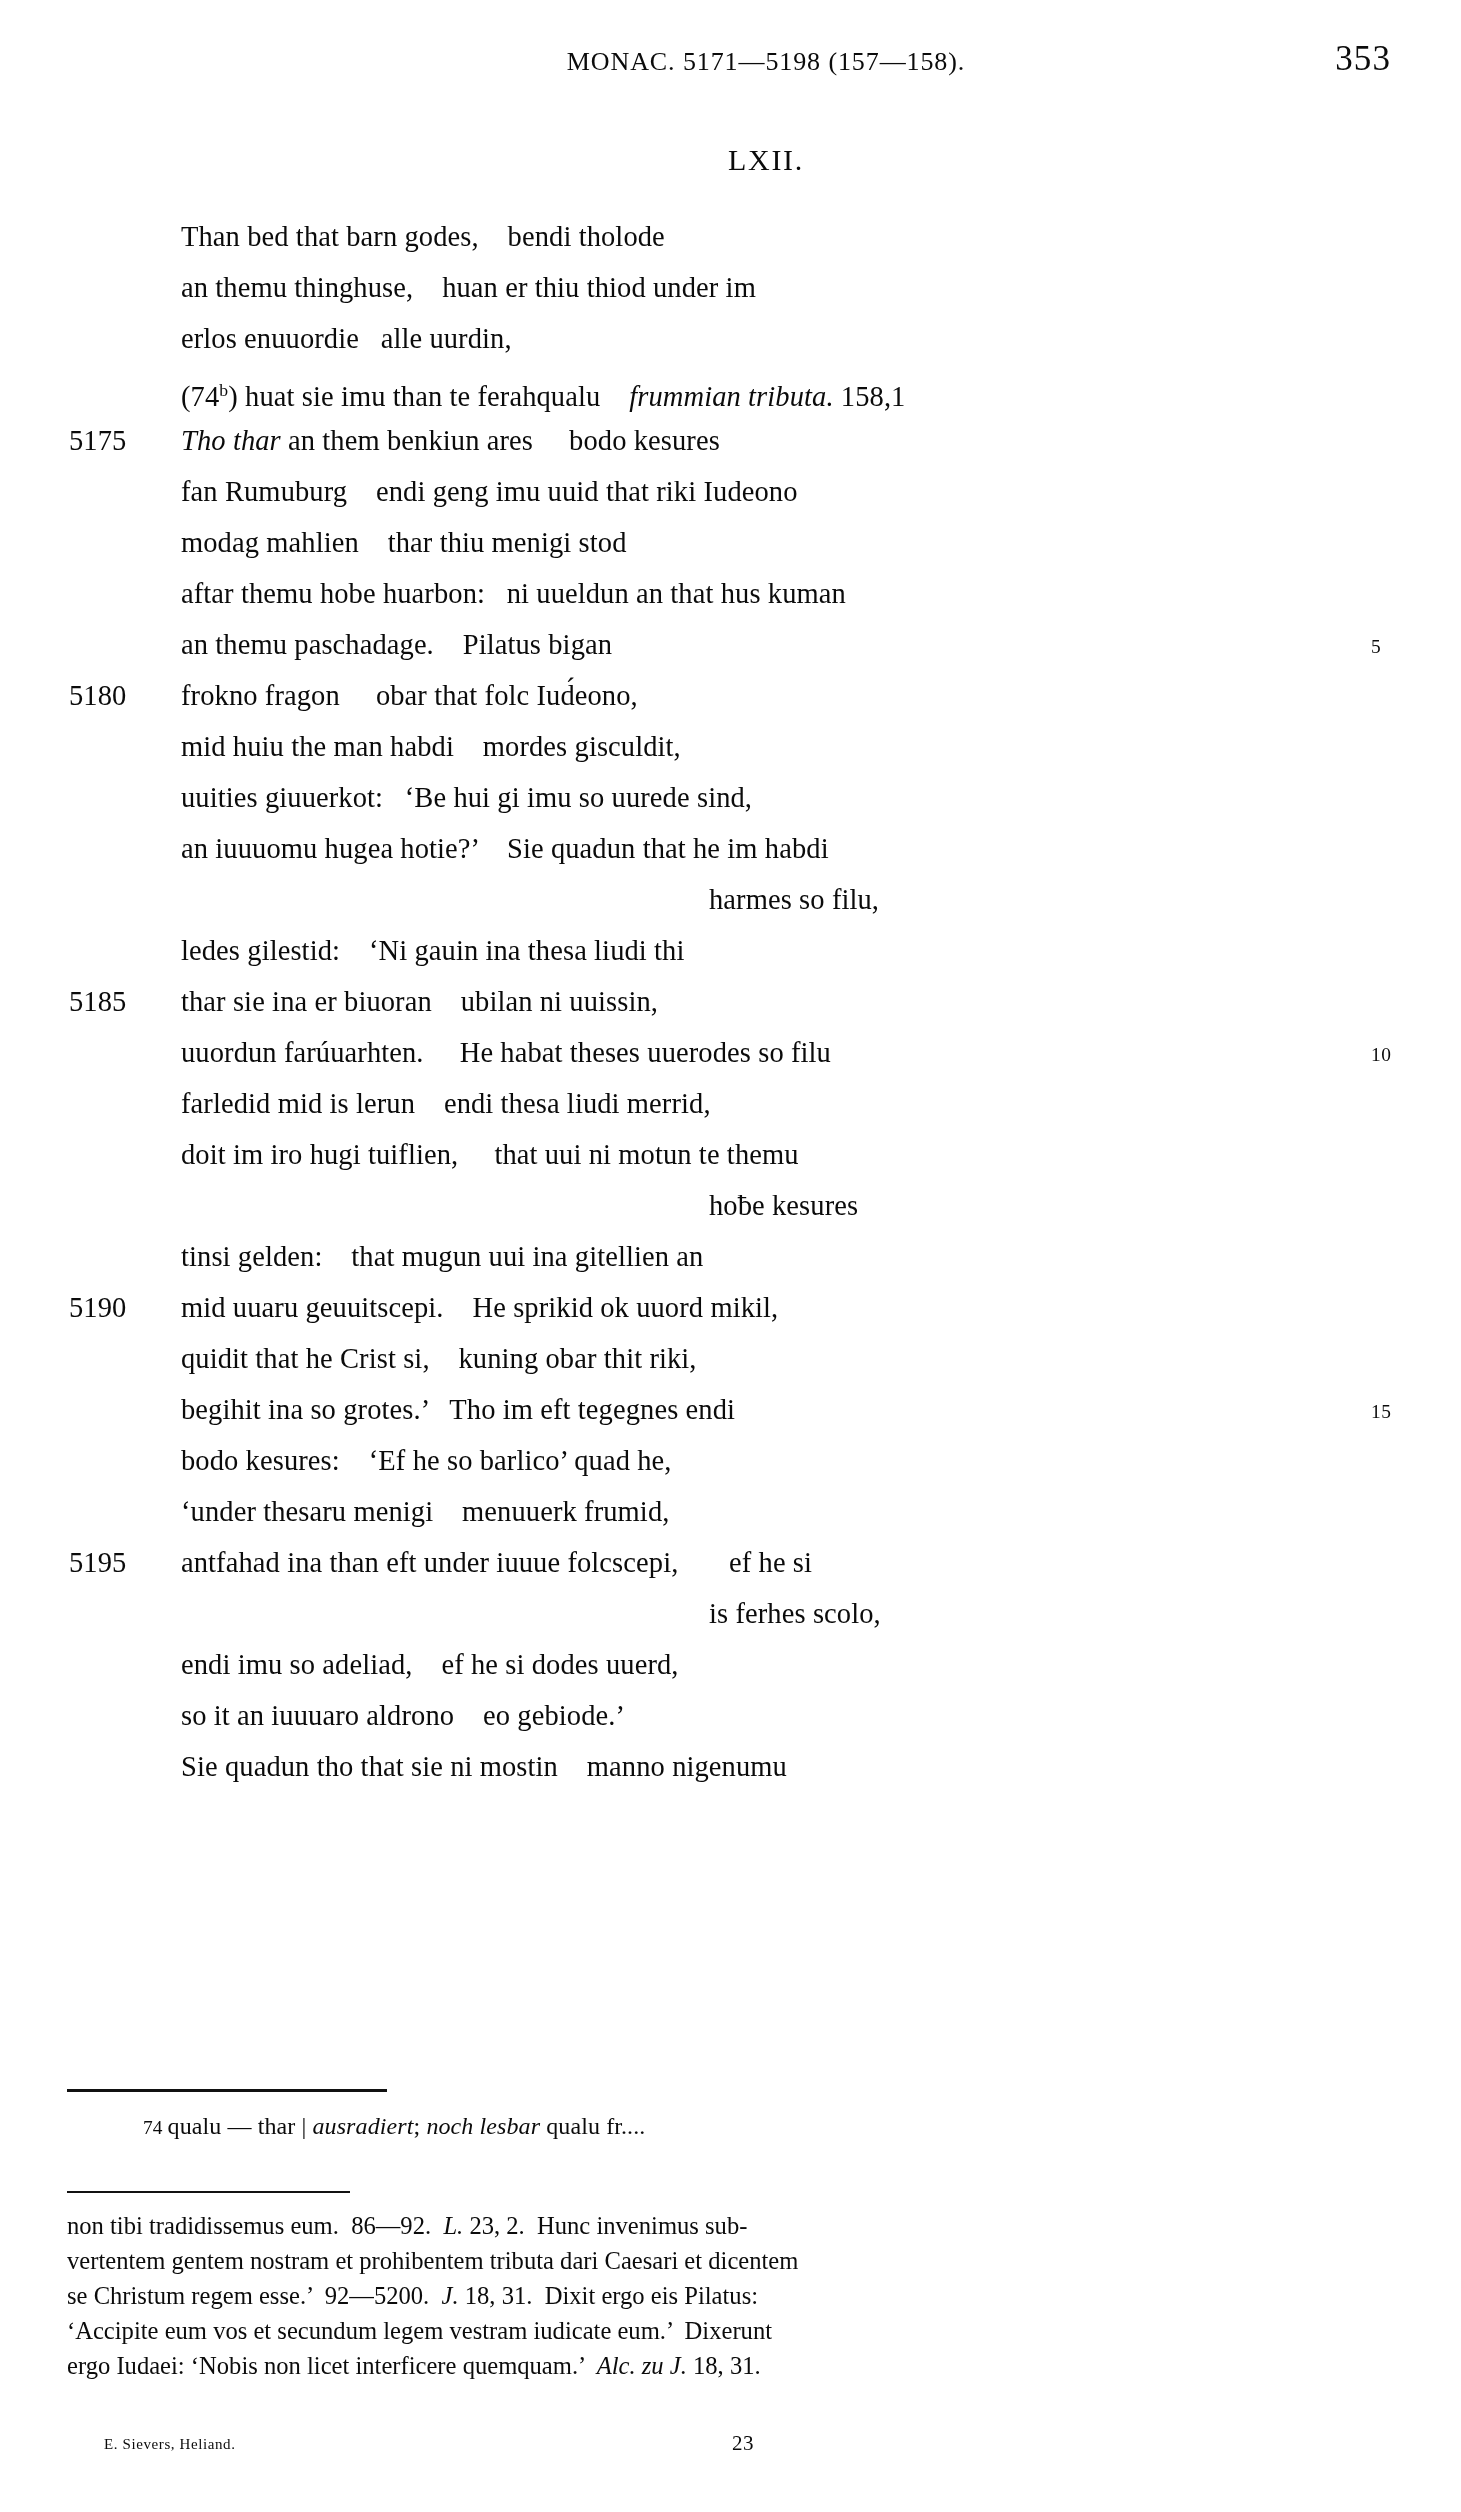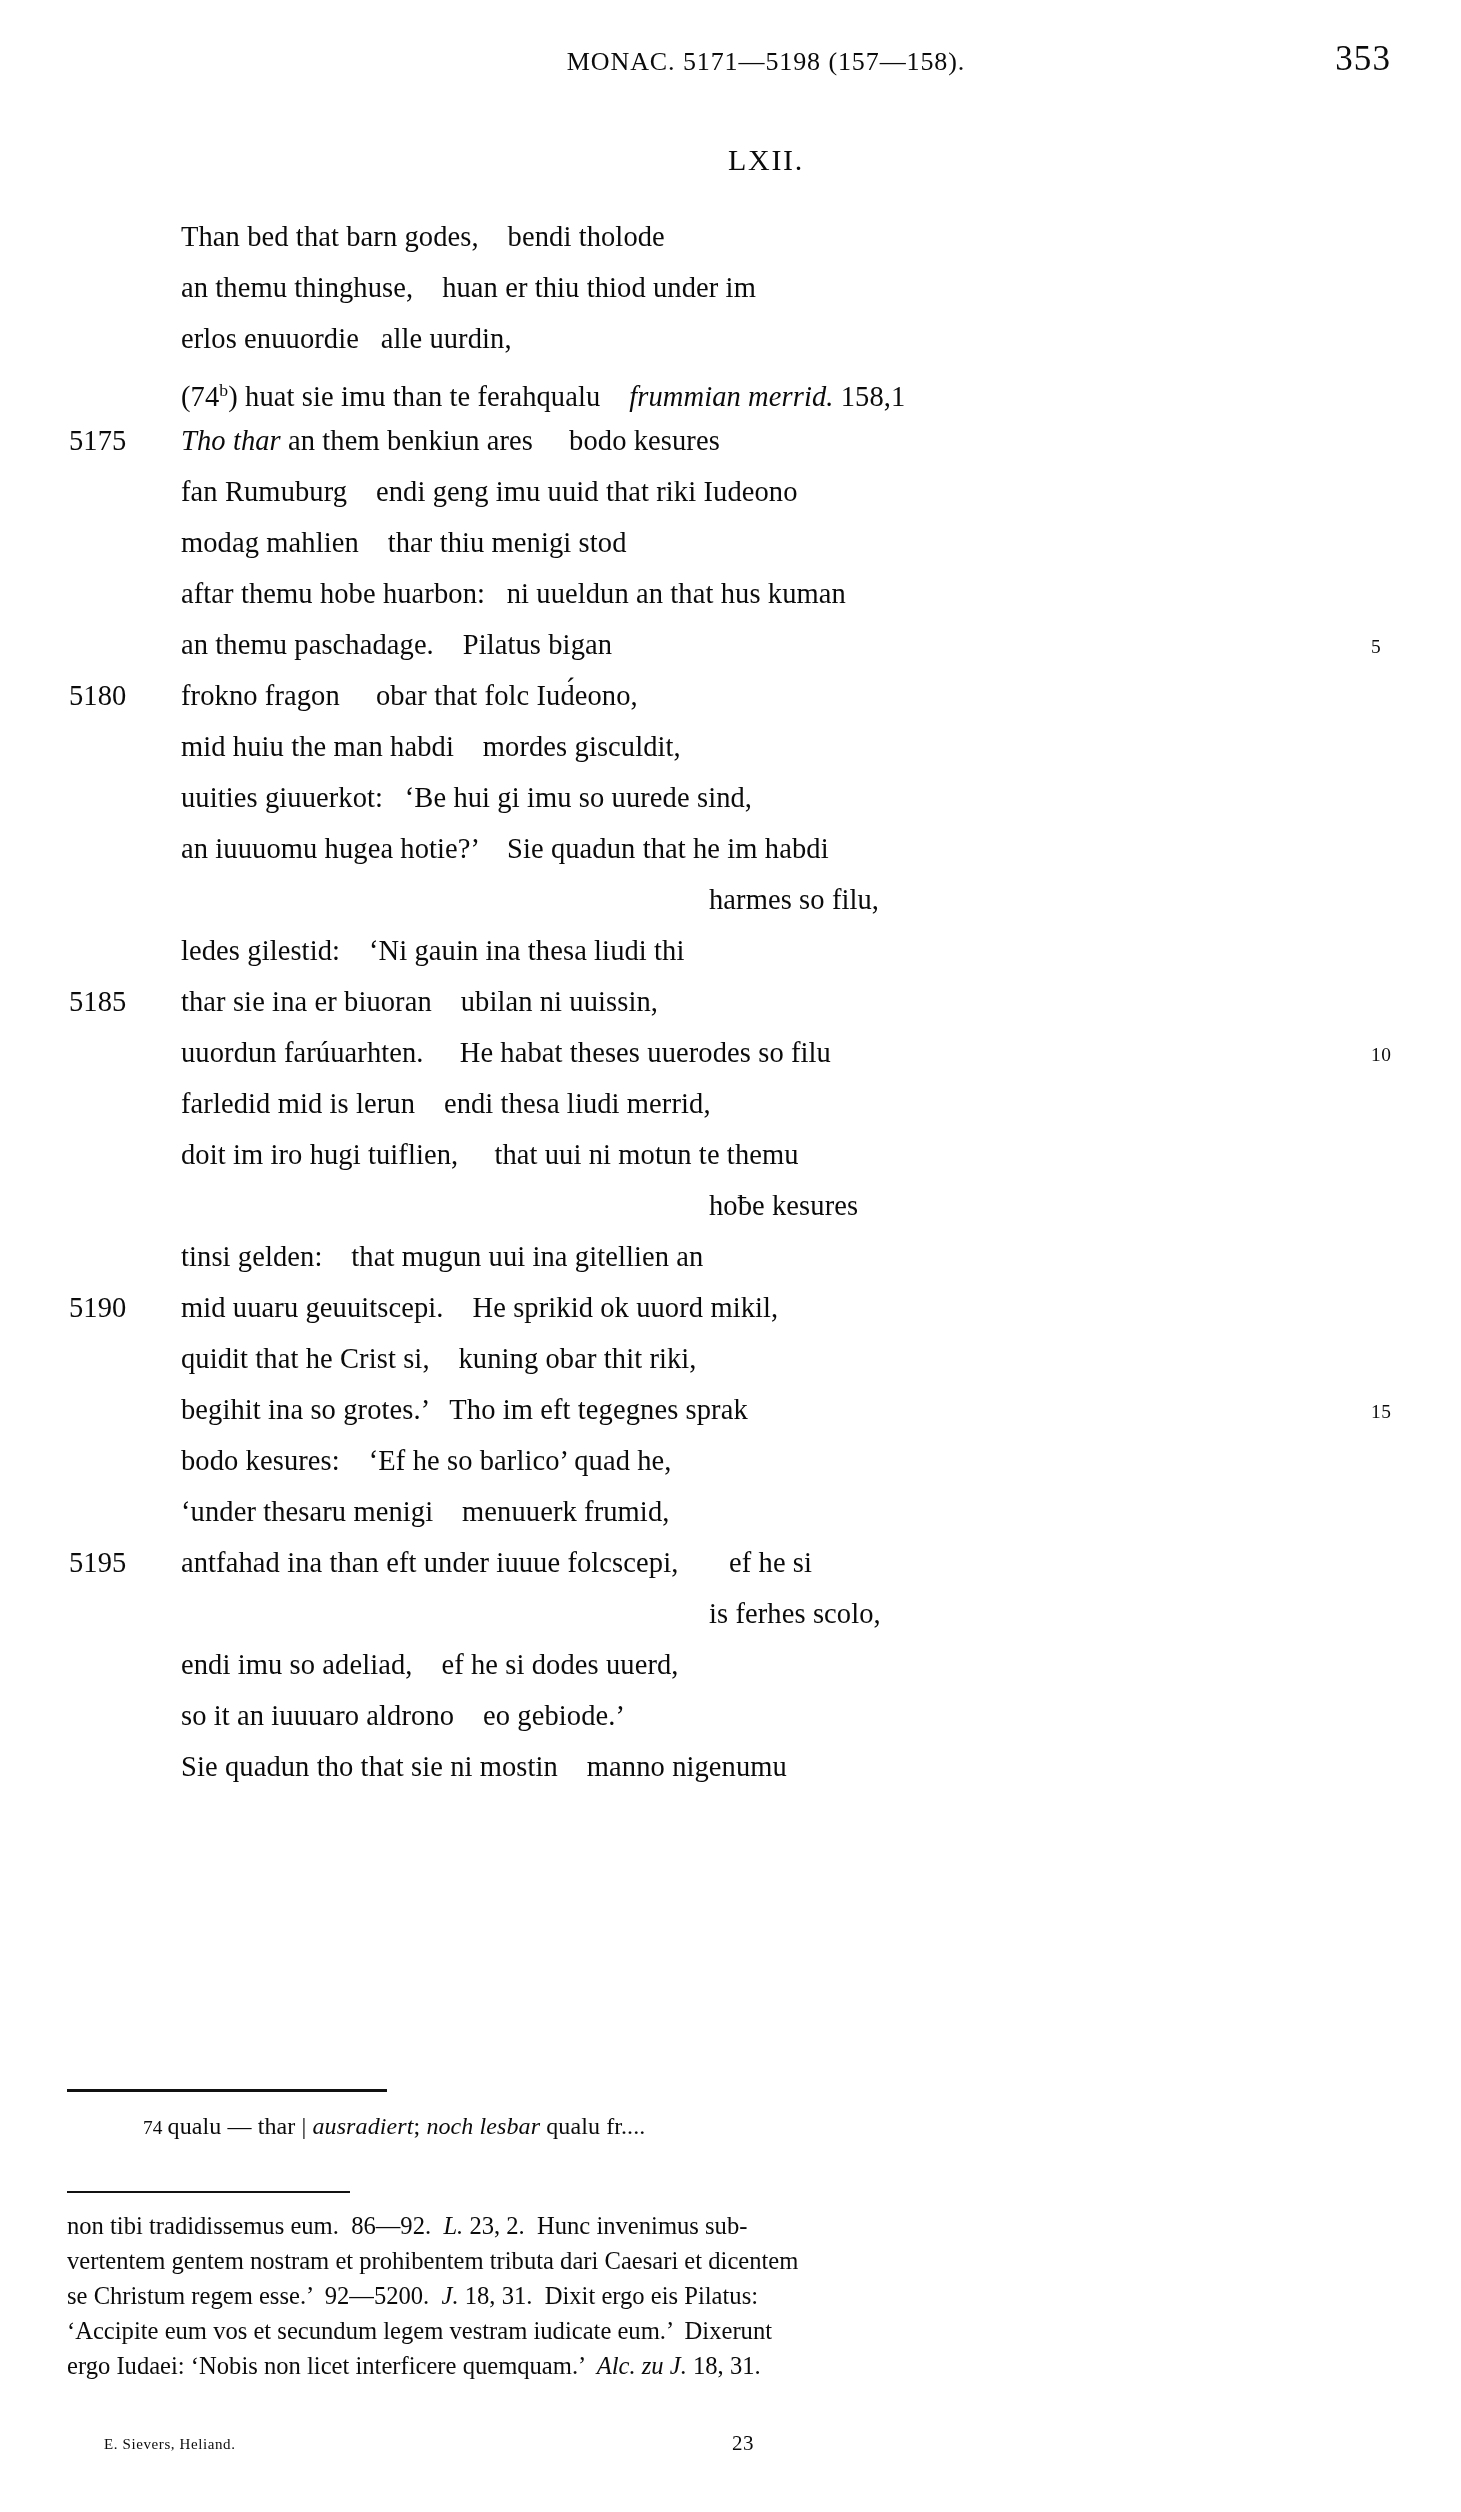--- a/index.html
+++ b/index.html
@@ -170,41 +170,41 @@
     <div class="runhead-title">MONAC. 5171—5198 (157—158).</div>
     <div class="runhead-page">353</div>
   </div>
 
   <div class="section-number">LXII.</div>
 
   <div class="verse" id="verse-block">
       <div class="vline"><span class="vtext">Than bed that barn godes,    bendi tholode</span></div>
       <div class="vline"><span class="vtext">an themu thinghuse,    huan er thiu thiod under im</span></div>
       <div class="vline"><span class="vtext">erlos enuuordie   alle uurdin,</span></div>
-      <div class="vline"><span class="vtext"><span>(74<sup>b</sup>) huat sie imu than te ferahqualu    </span><i>frummian merrid.</i><span> 158,1</span></span></div>
+      <div class="vline"><span class="vtext"><span>(74<sup>b</sup>) huat sie imu than te ferahqualu    </span><i>frummian tributa.</i><span> 158,1</span></span></div>
       <div class="vline"><span class="vnum">5175</span><span class="vtext"><i>Tho thar</i><span> an them benkiun ares     bodo kesures</span></span></div>
       <div class="vline"><span class="vtext">fan Rumuburg    endi geng imu uuid that riki Iudeono</span></div>
       <div class="vline"><span class="vtext">modag mahlien    thar thiu menigi stod</span></div>
       <div class="vline"><span class="vtext">aftar themu hobe huarbon:   ni uueldun an that hus kuman</span></div>
       <div class="vline"><span class="vtext">an themu paschadage.    Pilatus bigan</span><span class="vmarg">5</span></div>
       <div class="vline"><span class="vnum">5180</span><span class="vtext">frokno fragon     obar that folc Iud́eono,</span></div>
       <div class="vline"><span class="vtext">mid huiu the man habdi    mordes gisculdit,</span></div>
       <div class="vline"><span class="vtext">uuities giuuerkot:   ‘Be hui gi imu so uurede sind,</span></div>
       <div class="vline"><span class="vtext">an iuuuomu hugea hotie?’    Sie quadun that he im habdi</span></div>
       <div class="vline"><span class="vtext indent-center">harmes so filu,</span></div>
       <div class="vline"><span class="vtext">ledes gilestid:    ‘Ni gauin ina thesa liudi thi</span></div>
       <div class="vline"><span class="vnum">5185</span><span class="vtext">thar sie ina er biuoran    ubilan ni uuissin,</span></div>
       <div class="vline"><span class="vtext">uuordun farúuarhten.     He habat theses uuerodes so filu</span><span class="vmarg">10</span></div>
       <div class="vline"><span class="vtext">farledid mid is lerun    endi thesa liudi merrid,</span></div>
       <div class="vline"><span class="vtext">doit im iro hugi tuiflien,     that uui ni motun te themu</span></div>
       <div class="vline"><span class="vtext indent-center">hoƀe kesures</span></div>
       <div class="vline"><span class="vtext">tinsi gelden:    that mugun uui ina gitellien an</span></div>
       <div class="vline"><span class="vnum">5190</span><span class="vtext">mid uuaru geuuitscepi.    He sprikid ok uuord mikil,</span></div>
       <div class="vline"><span class="vtext">quidit that he Crist si,    kuning obar thit riki,</span></div>
-      <div class="vline"><span class="vtext">begihit ina so grotes.’   Tho im eft tegegnes sprak</span><span class="vmarg">15</span></div>
+      <div class="vline"><span class="vtext">begihit ina so grotes.’   Tho im eft tegegnes endi</span><span class="vmarg">15</span></div>
       <div class="vline"><span class="vtext">bodo kesures:    ‘Ef he so barlico’ quad he,</span></div>
       <div class="vline"><span class="vtext">‘under thesaru menigi    menuuerk frumid,</span></div>
       <div class="vline"><span class="vnum">5195</span><span class="vtext">antfahad ina than eft under iuuue folcscepi,       ef he si</span></div>
       <div class="vline"><span class="vtext indent-center">is ferhes scolo,</span></div>
       <div class="vline"><span class="vtext">endi imu so adeliad,    ef he si dodes uuerd,</span></div>
       <div class="vline"><span class="vtext">so it an iuuuaro aldrono    eo gebiode.’</span></div>
       <div class="vline"><span class="vtext">Sie quadun tho that sie ni mostin    manno nigenumu</span></div>
     </div>
 
   <div class="rule-short"></div>

